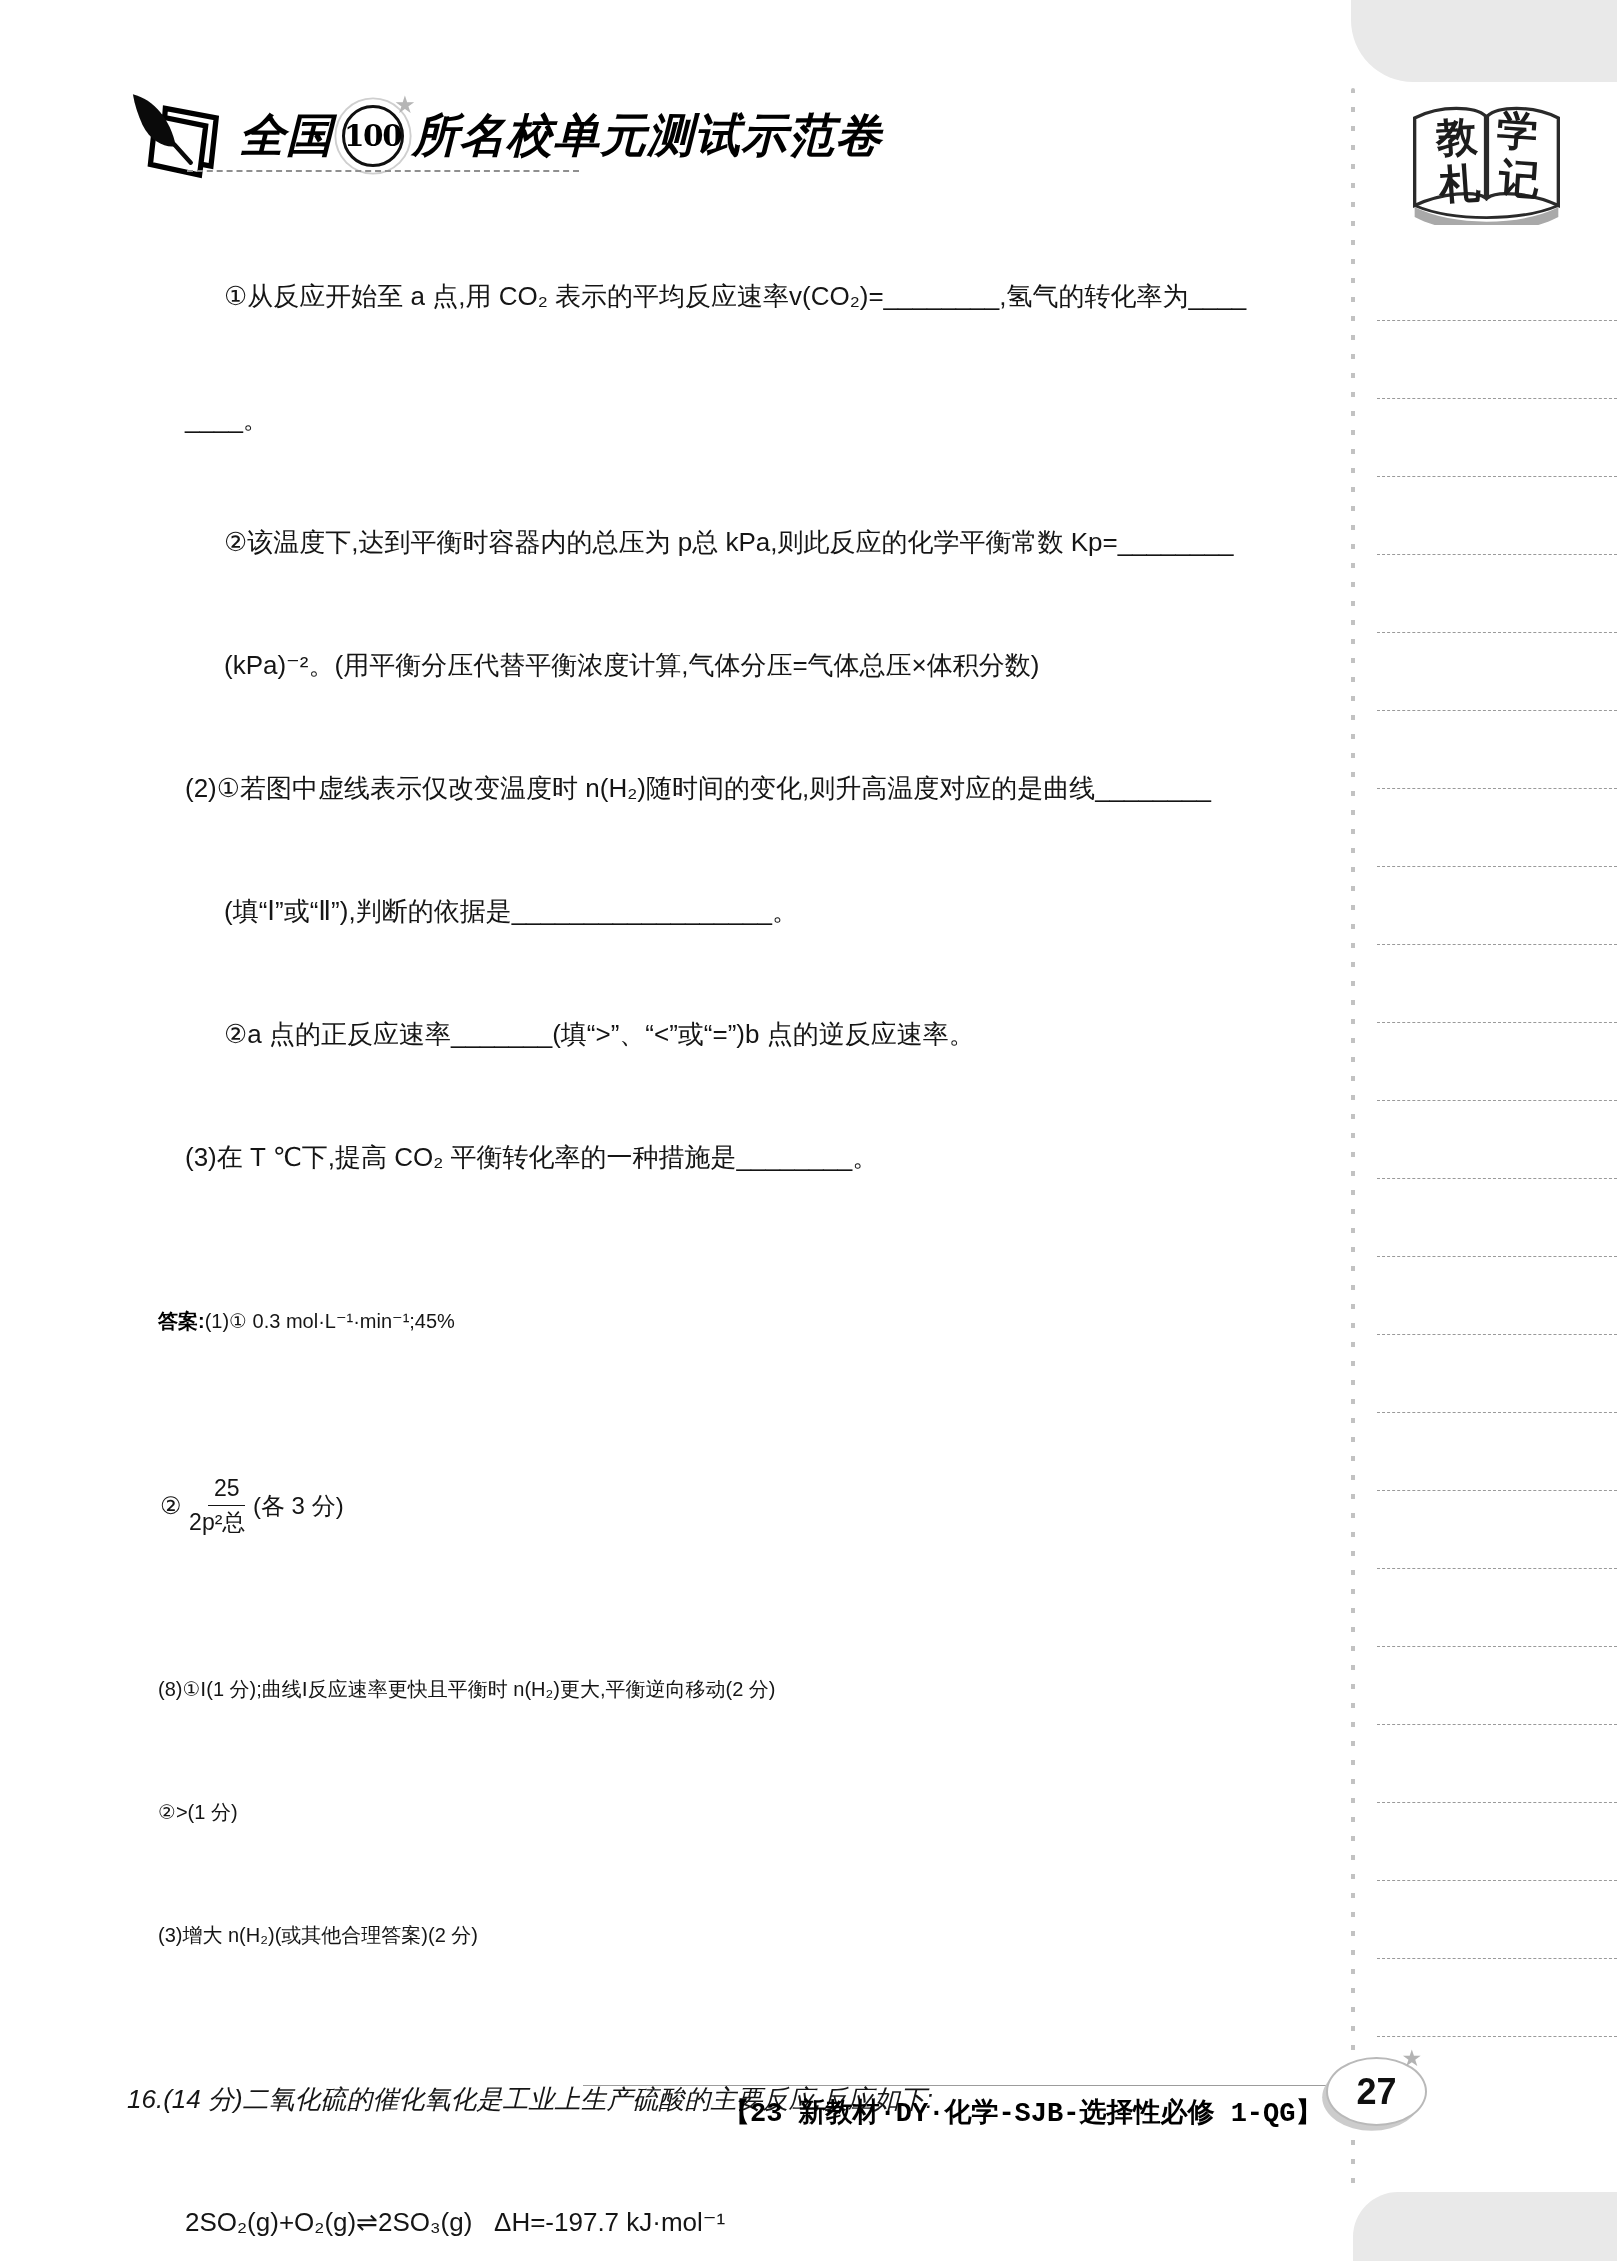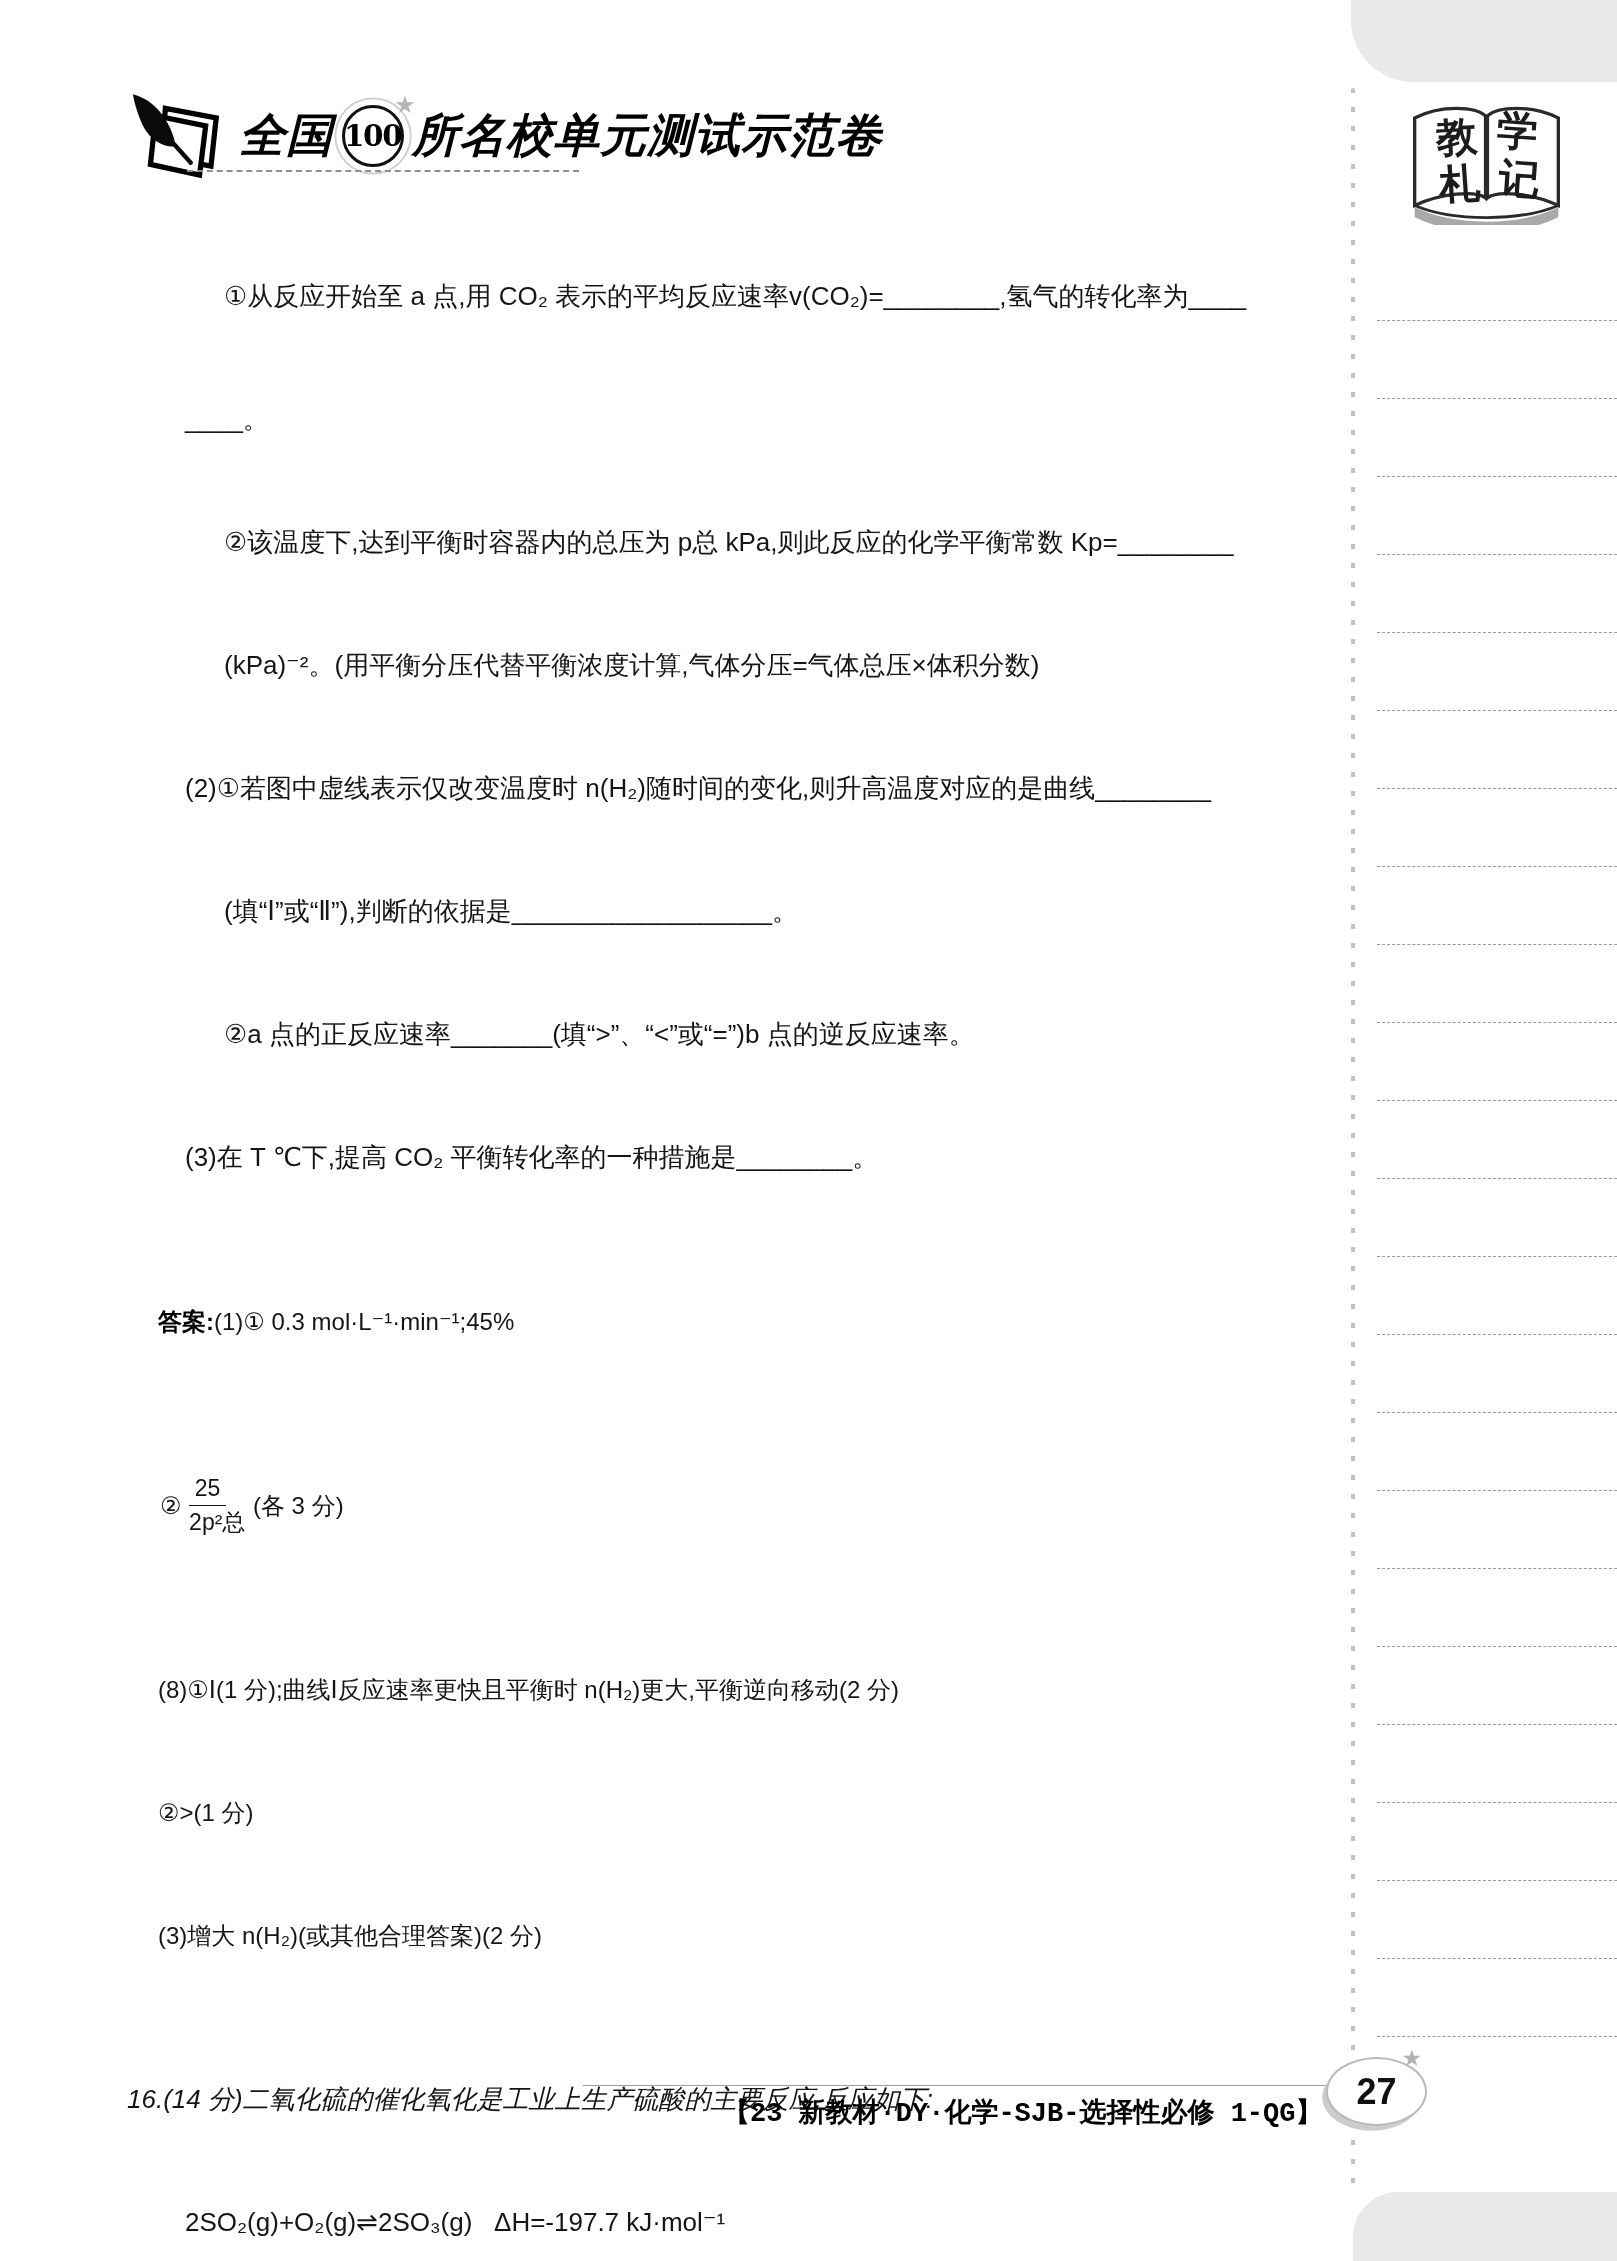--- a/index.html
+++ b/index.html
@@ -40,24 +40,24 @@
   .brand-dash{position:absolute;left:62px;top:82px;width:392px;border-top:2.4px dashed #8f8f8f;}
 
   
   .content{position:absolute;left:0;top:194px;width:1379px;font-size:26px;line-height:41px;
            white-space:pre-wrap;}
   .line{min-height:41px;}
   .ind-q{padding-left:127px;font-style:italic;}    
   .ind-p{padding-left:158px;}    
   .ind-s{padding-left:224px;}    
   .ind-e{padding-left:185px;}    
-  .ans{font-size:24px;}
+  .ans{font-size:20px;}
   .ans-label{font-weight:bold;color:#000;}
   .frac-line{height:81px;display:flex;align-items:center;padding-left:160px;font-size:24px;}
-  .frac{display:inline-flex;flex-direction:column;align-items:flex-start;margin:0 7.6px;
+  .frac{display:inline-flex;flex-direction:column;align-items:flex-end;margin:0 7.6px;
         font-size:23px;line-height:1.2;}
   .frac .num{padding:0 5.7px 2.9px;border-bottom:1.9px solid #151515;}
   .frac .den{padding-top:2.9px;}
 
   
   .footer-line{position:absolute;left:583px;top:2085px;width:747px;border-top:1.9px solid #9c9c9c;}
   .footer-text{position:absolute;left:723px;top:2094px;font-size:27px;font-weight:bold;color:#000;font-family:Liberation Mono, monospace;}
   .page-badge{position:absolute;left:1326px;top:2057px;width:97px;height:65px;background:#fff;
               border:2.9px solid #b9b9b9;border-radius:50%;display:flex;align-items:center;
               justify-content:center;box-shadow:-4.8px 5.7px 0 -1px #cccccc;}

